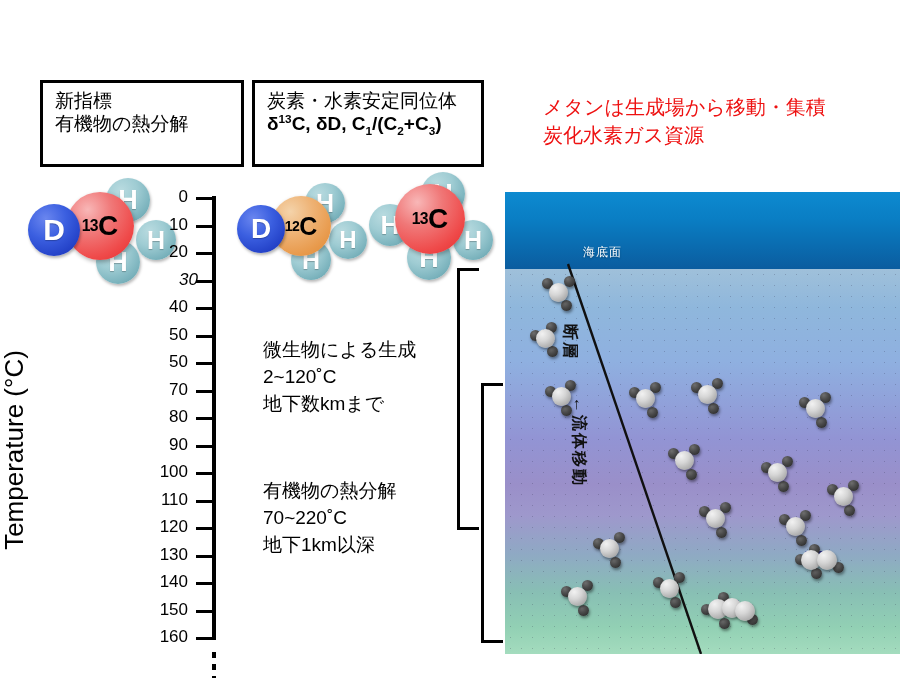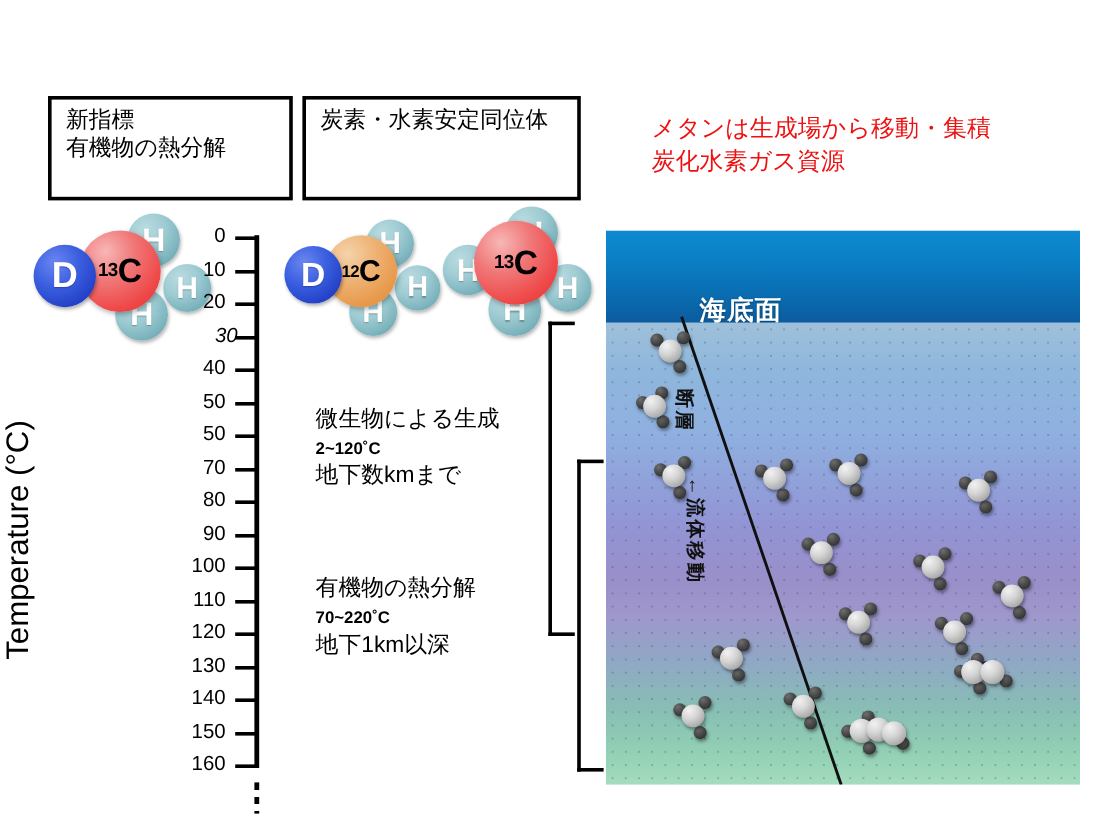--- a/index.html
+++ b/index.html
@@ -62,34 +62,34 @@
   .tick-label{position:absolute;font-size:17px;color:#000;text-align:right;width:46px;}
   #axis-title{
     position:absolute;left:-1px;top:300px;width:300px;
     transform:rotate(-90deg);transform-origin:150px 150px;
     font-size:26px;color:#000;text-align:center;white-space:nowrap;
   }
 
   
   .proc{position:absolute;width:215px;color:#000;}
   .proc .l1{font-size:19px;line-height:1.35;}
-  .proc .l2{font-size:14px;font-weight:bold;line-height:1.45;}
+  .proc .l2{font-size:19px;font-weight:normal;line-height:1.45;}
   .proc .l3{font-size:19px;line-height:1.45;}
 
   
   .bracket{position:absolute;border:3px solid #000;border-right:none;box-sizing:border-box;}
 
   
   #panel{left:505px;top:192px;width:395px;height:462px;overflow:hidden;background:#fff;}
   #water{
     position:absolute;left:0;top:0;width:100%;height:77px;
     background:linear-gradient(#0d8ad0 0%, #0a7ec4 35%, #0a6cb0 70%, #0b5c9f 100%);
   }
   #seafloor-label{
-    position:absolute;left:78px;top:52px;color:#fff;font-size:22px;font-weight:bold;
+    position:absolute;left:78px;top:52px;color:#fff;font-size:12px;font-weight:normal;
     letter-spacing:1px;text-shadow:0 1px 2px rgba(0,0,0,.35);
   }
   #sediment{
     position:absolute;left:0;top:77px;width:100%;height:385px;
     background:linear-gradient(180deg,
       #9fc0da 0%, #8fb7dc 10%, #8fb0e0 24%,
       #9294d4 44%, #9a8fc9 56%, #9e98cc 64%,
       #8fa9c4 74%, #88bfb4 84%, #92d0b4 93%, #a4dcbe 100%);
   }
   #sediment-dots{
@@ -118,20 +118,21 @@
 </head>
 <body>
 
 <div class="legend-box" id="box-new" style="left:40px;top:80px;width:204px;height:87px;">
   <div class="legend-line">新指標</div>
   <div class="legend-line">有機物の熱分解</div>
 </div>
 
 <div class="legend-box" id="box-conv" style="left:252px;top:80px;width:232px;height:87px;">
   <div class="legend-line">炭素・水素安定同位体</div>
+  <div class="legend-line bold">δ<sup>13</sup>C, δD, C<sub>1</sub>/(C<sub>2</sub>+C<sub>3</sub>)</div>
 </div>
 
 <div class="abs" id="red-text">
   <div>メタンは生成場から移動・集積</div>
   <div>炭化水素ガス資源</div>
 </div>
 
 <div class="mol" id="mol1" style="left:28px;top:178px;width:140px;height:105px;">
   <div class="atom H" style="left:78px;top:0px;width:44px;height:44px;font-size:27px;">H</div>
   <div class="atom H" style="left:108px;top:42px;width:40px;height:40px;font-size:25px;">H</div>

